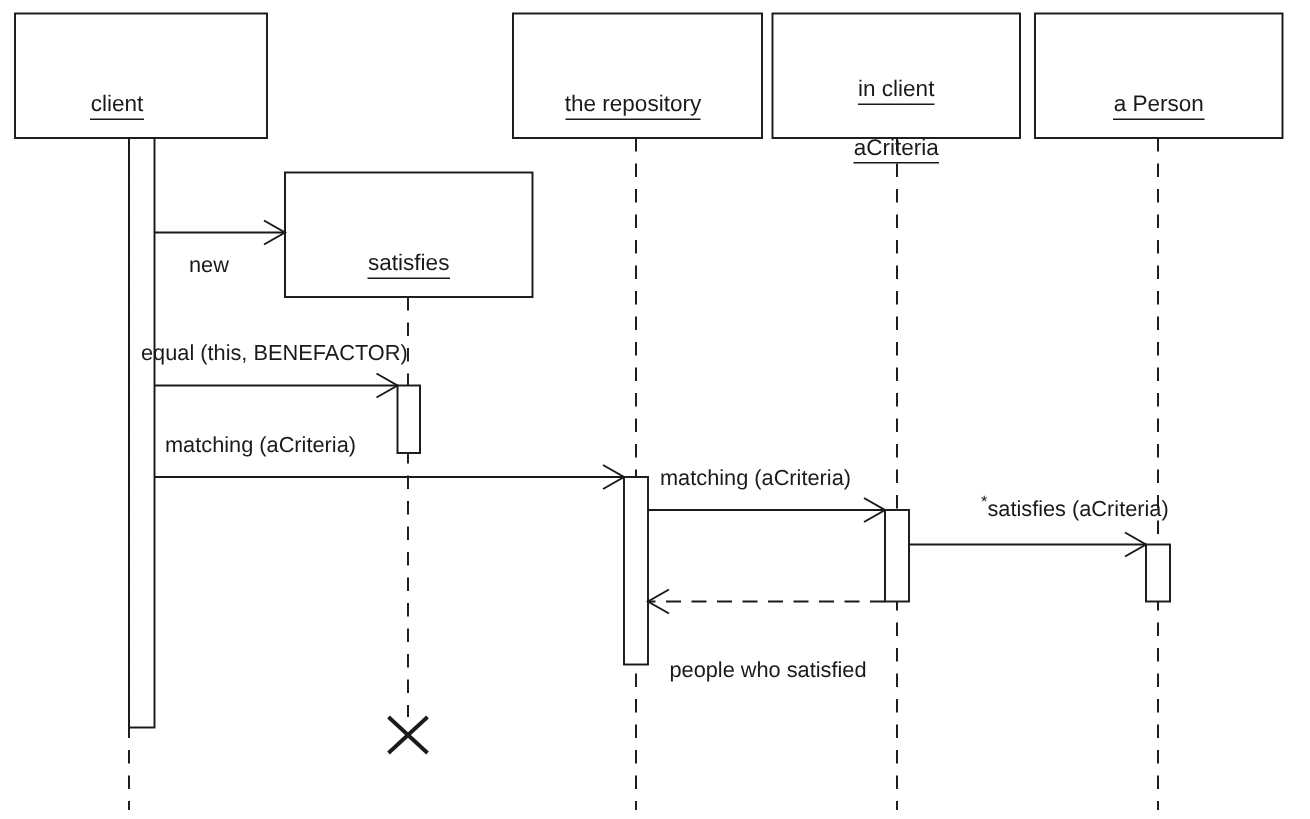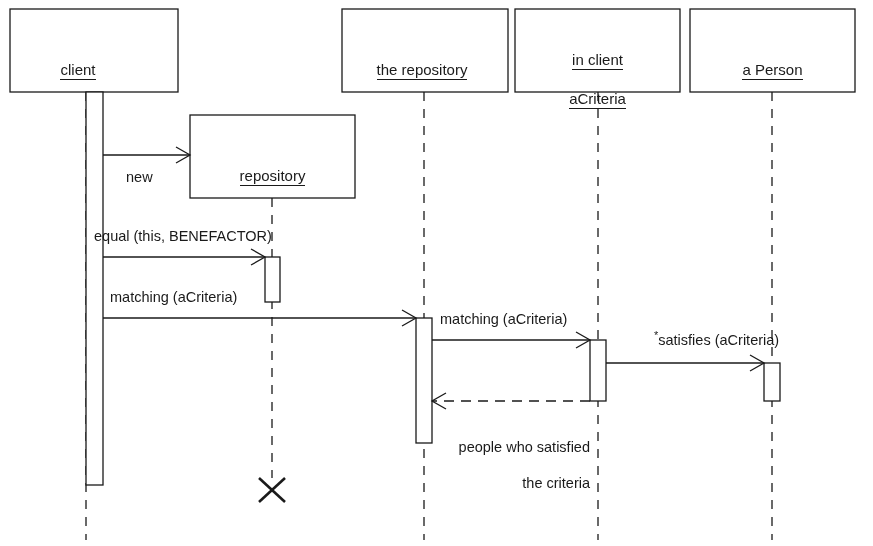--- a/index.html
+++ b/index.html
@@ -40,21 +40,21 @@
     padding-bottom: 0px;
   }
   .msg-label {
     position: absolute;
     font-size: 14.5px;
     line-height: 18px;
     color: #1a1a1a;
     white-space: pre;
   }
   .msg-label.centered {
-    text-align: right;
+    text-align: center;
     white-space: pre-line;
   }
   .star {
     font-size: 11px;
     vertical-align: super;
     line-height: 1;
   }
 </style>
 </head>
 <body>
@@ -124,21 +124,21 @@
       <line x1="259" y1="478" x2="285" y2="502"></line>
       <line x1="285" y1="478" x2="259" y2="502"></line>
     </g>
   </svg>
 
   <div class="lifeline-label" style="left:10px; top:41px; width:136px;">
     <span>client</span>
   </div>
 
   <div class="lifeline-label" style="left:190px; top:147px; width:165px;">
-    <span>repository</span>
+    <span>satisfies</span>
   </div>
 
   <div class="lifeline-label" style="left:339px; top:41px; width:166px;">
     <span>the repository</span>
   </div>
 
   <div class="lifeline-label" style="left:515px; top:31px; width:165px;">
     <span>in client</span><br>
     <span>aCriteria</span>
   </div>
@@ -152,16 +152,15 @@
   <div class="msg-label" style="left:94px; top:227px;">equal (this, BENEFACTOR)</div>
 
   <div class="msg-label" style="left:110px; top:288px;">matching (aCriteria)</div>
 
   <div class="msg-label" style="left:440px; top:310px;">matching (aCriteria)</div>
 
   <div class="msg-label" style="left:614px; top:330px;margin-left:40px;"><span class="star">*</span><span>satisfies (aCriteria)</span></div>
 
   <div class="msg-label centered" style="left:434px; top:420px; width:156px;">
     <div>people who satisfied</div>
-    <div>the criteria</div>
   </div>
 
 </div>
 
 </body></html>

